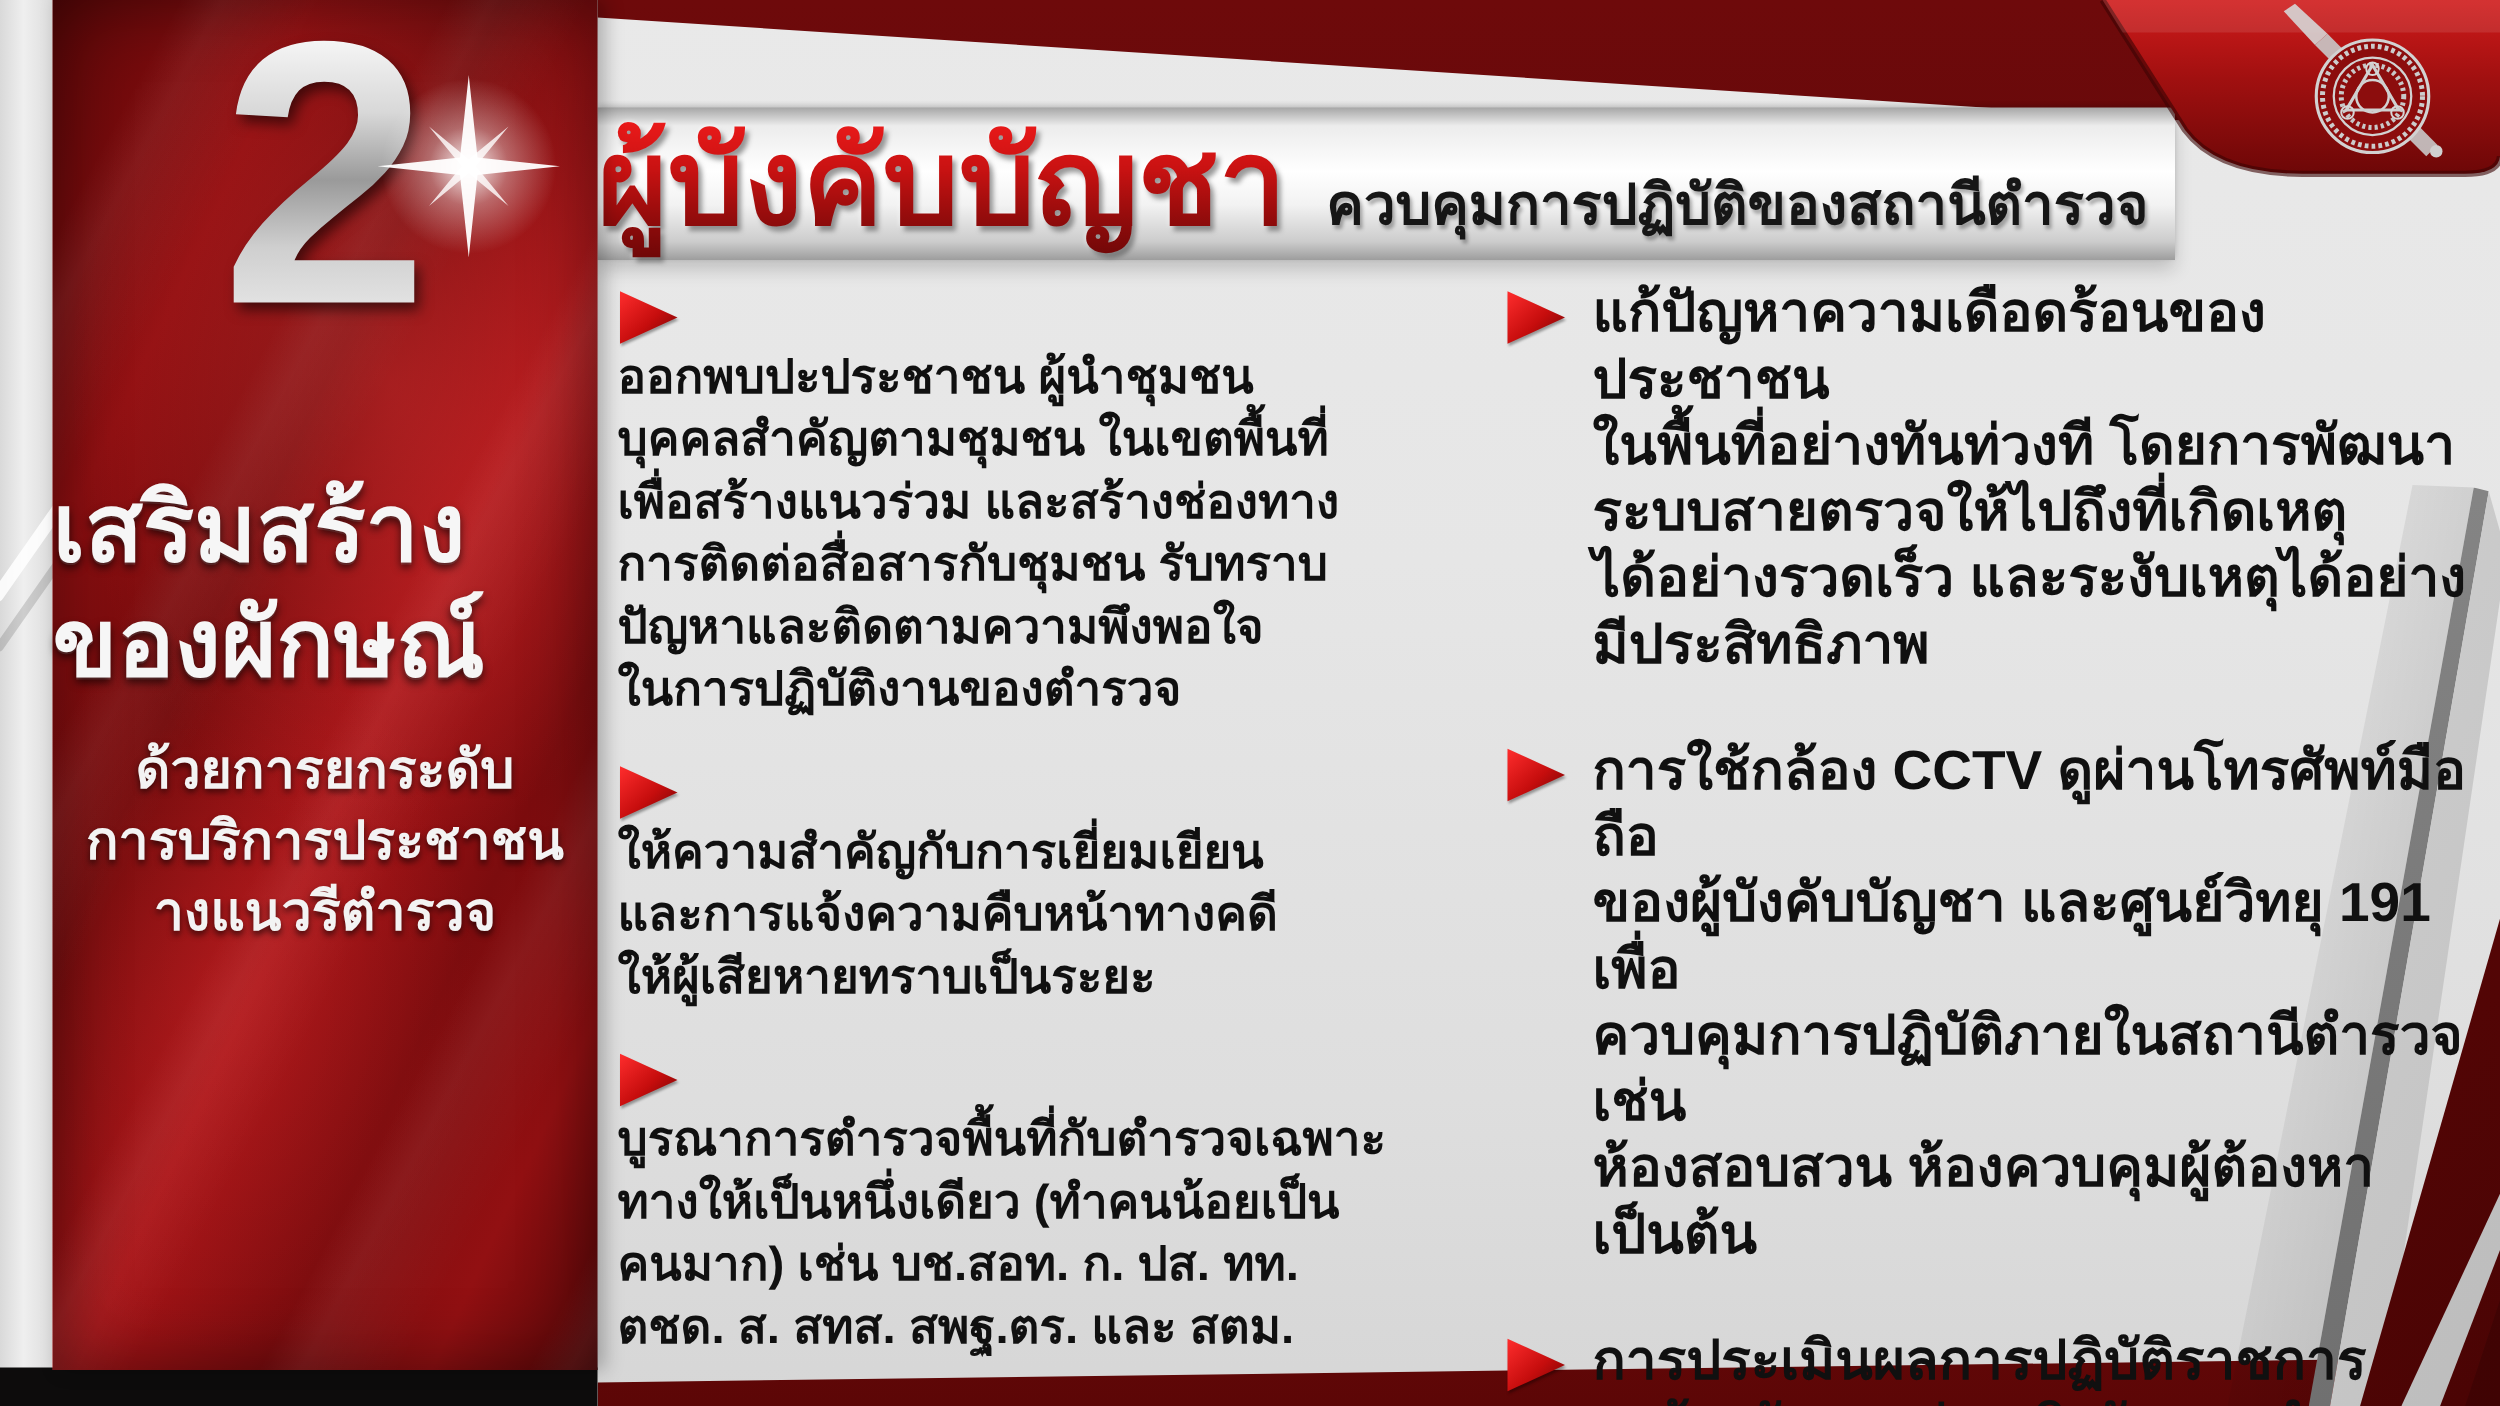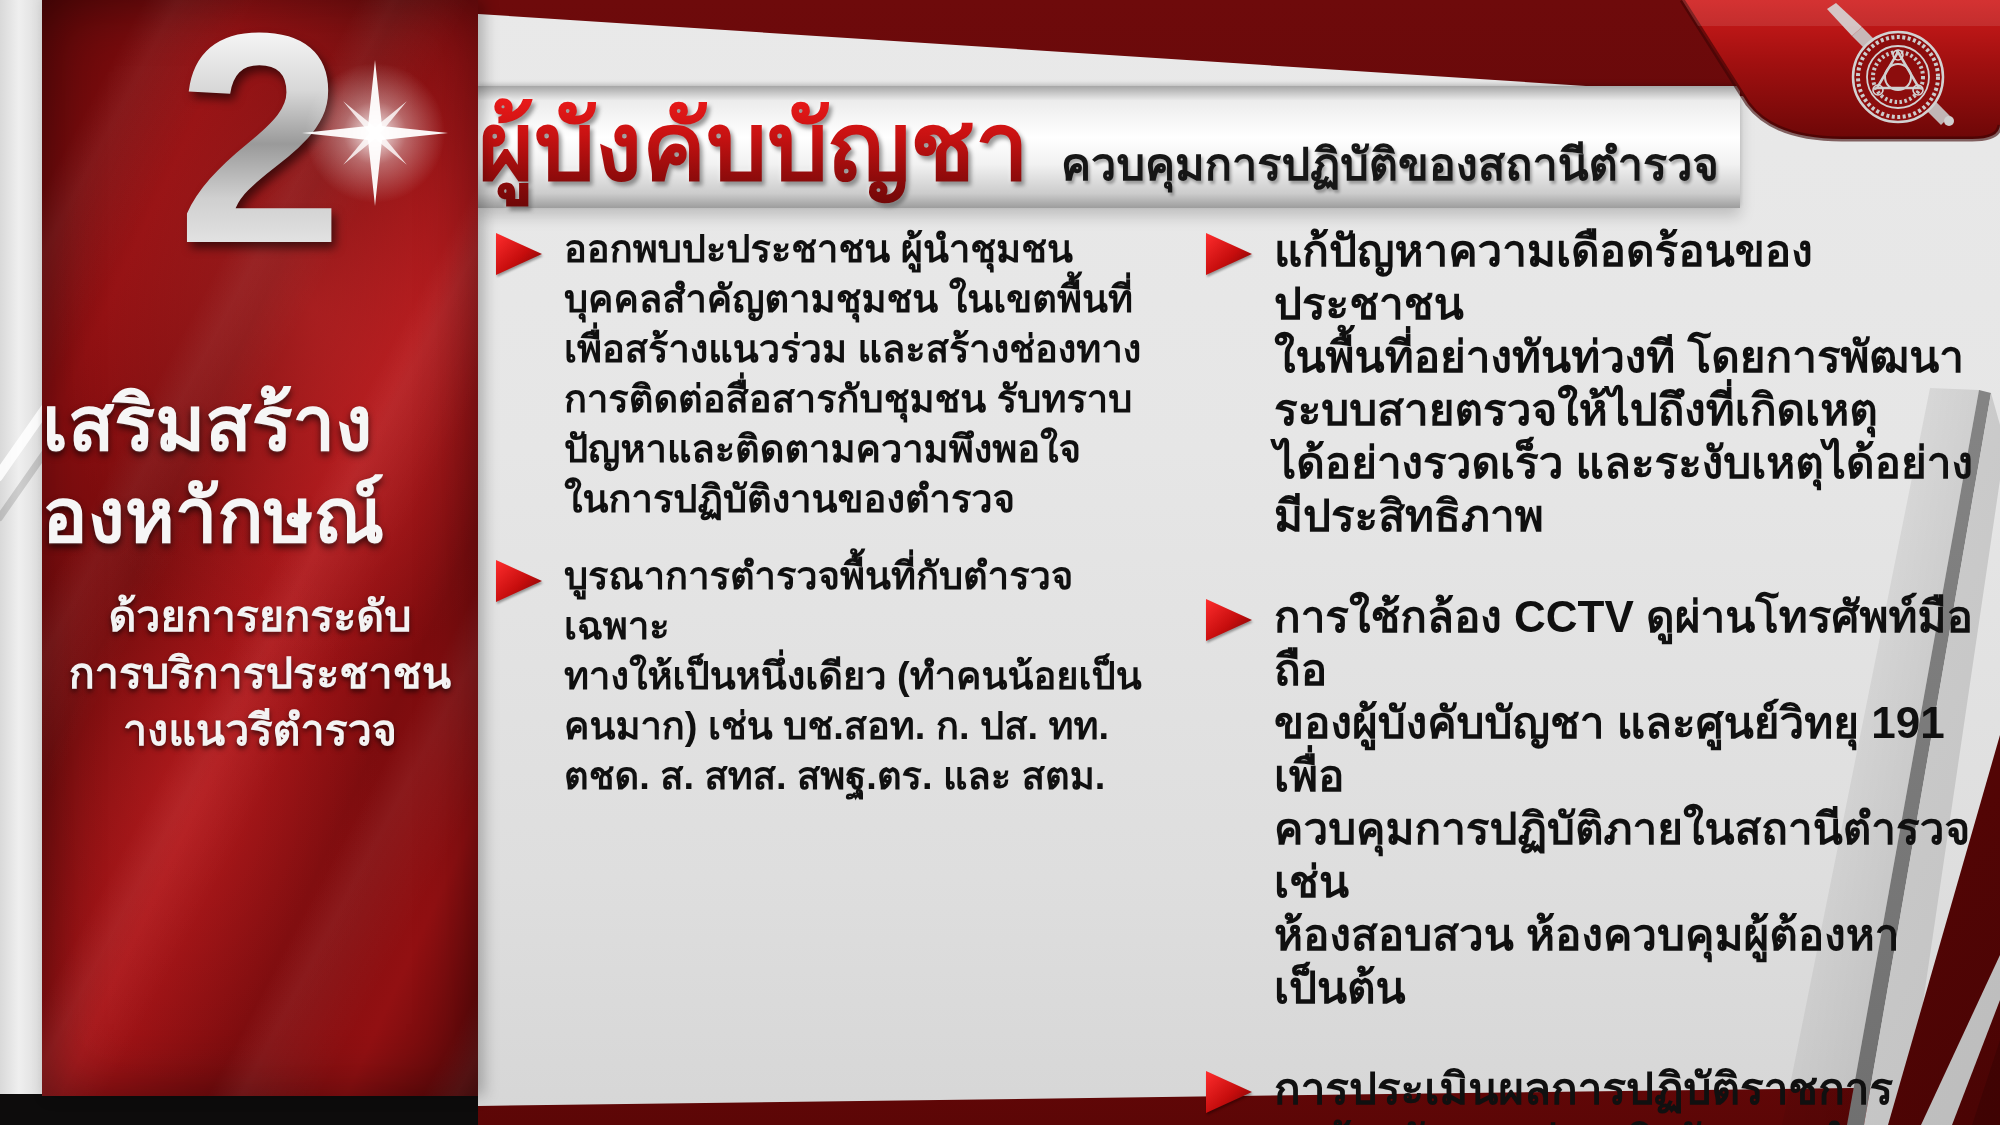--- a/index.html
+++ b/index.html
@@ -80,21 +80,21 @@
     clip-path:polygon(2000px 1040px,2000px 1125px,1972px 1125px);}
 
   
   .tr-banner{left:1600px;top:0;width:400px;height:160px;}
 
   
   .col{position:absolute;color:#101010;}
   .col-left{left:494px;top:224px;width:668px;}
   .col-right{left:1204px;top:224px;width:780px;}
   .bullet{display:flex;align-items:flex-start;}
-  .col-left .bullet{margin-bottom:27px;}
+  .col-left .bullet{margin-bottom:27px;flex-direction:column;}
   .col-right .bullet{margin-bottom:48px;}
   .arrow{flex:none;margin-top:7px;margin-right:20px;filter:drop-shadow(1px 2px 1px rgba(0,0,0,.35));}
   .btext{white-space:pre-line;font-weight:600;}
   .col-left .btext{font-size:38px;line-height:50px;}
   .col-right .btext{font-size:44px;line-height:53px;}
 </style>
 </head>
 <body>
 
 <div id="slide">
@@ -145,21 +145,21 @@
   <div class="abs sidebar">
     <div class="sheen"></div>
     <div class="slide-number">2</div>
     <svg class="abs sparkle" viewBox="0 0 150 150">
       <circle cx="75" cy="75" r="70" fill="url(#glow)"></circle>
       <polygon points="75,2 82,68 148,75 82,82 75,148 68,82 2,75 68,68" fill="#ffffff" opacity=".95"></polygon>
       <polygon points="75,30 79,71 120,75 79,79 75,120 71,79 30,75 71,71" fill="#ffffff" opacity=".8" transform="rotate(45 75 75)"></polygon>
     </svg>
     <div class="abs sb-title">
       <div>เสริมสร้าง</div>
-      <div>องหาักษณ์</div>
+      <div>ของผักษณ์</div>
     </div>
     <div class="abs sb-sub">ด้วยการยกระดับ
 การบริการประชาชน
 างแนวรีตำรวจ</div>
   </div>
 
   <svg class="abs tr-banner" viewBox="1600 0 400 160">
     <path d="M1682 0 L2000 0 L2000 125 Q1999 139 1972 139 L1842 139 Q1774 139 1748 104 L1682 0 Z" fill="url(#bangrad)"></path>
     <path d="M1682 0 L1748 104 Q1774 139 1842 139 L1972 139 Q1999 139 2000 125" fill="none" stroke="#3a0303" stroke-width="5" opacity=".6"></path>
     <path d="M1682 0 L2000 0 L2000 26 L1698 26 Z" fill="#ffffff" opacity=".10"></path>
@@ -188,20 +188,28 @@
 บุคคลสำคัญตามชุมชน ในเขตพื้นที่
 เพื่อสร้างแนวร่วม และสร้างช่องทาง
 การติดต่อสื่อสารกับชุมชน รับทราบ
 ปัญหาและติดตามความพึงพอใจ
 ในการปฏิบัติงานของตำรวจ</div>
     </div>
     <div class="bullet">
       <svg class="arrow" width="50" height="46">
           <polygon points="2,2 48,23 2,44" fill="url(#agrad)"></polygon>
         </svg>
+      <div class="btext">ให้ความสำคัญกับการเยี่ยมเยียน
+และการแจ้งความคืบหน้าทางคดี
+ให้ผู้เสียหายทราบเป็นระยะ</div>
+    </div>
+    <div class="bullet">
+      <svg class="arrow" width="50" height="46">
+          <polygon points="2,2 48,23 2,44" fill="url(#agrad)"></polygon>
+        </svg>
       <div class="btext">บูรณาการตำรวจพื้นที่กับตำรวจเฉพาะ
 ทางให้เป็นหนึ่งเดียว (ทำคนน้อยเป็น
 คนมาก) เช่น บช.สอท. ก. ปส. ทท.
 ตชด. ส. สทส. สพฐ.ตร. และ สตม.</div>
     </div>
   </div>
 
   <div class="col col-right">
     <div class="bullet">
       <svg class="arrow" width="50" height="46">

